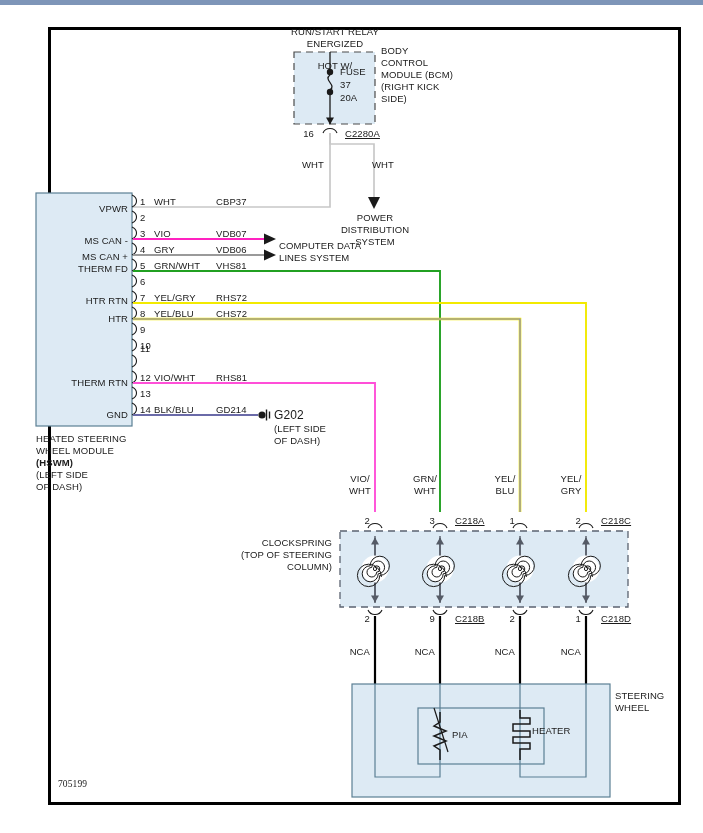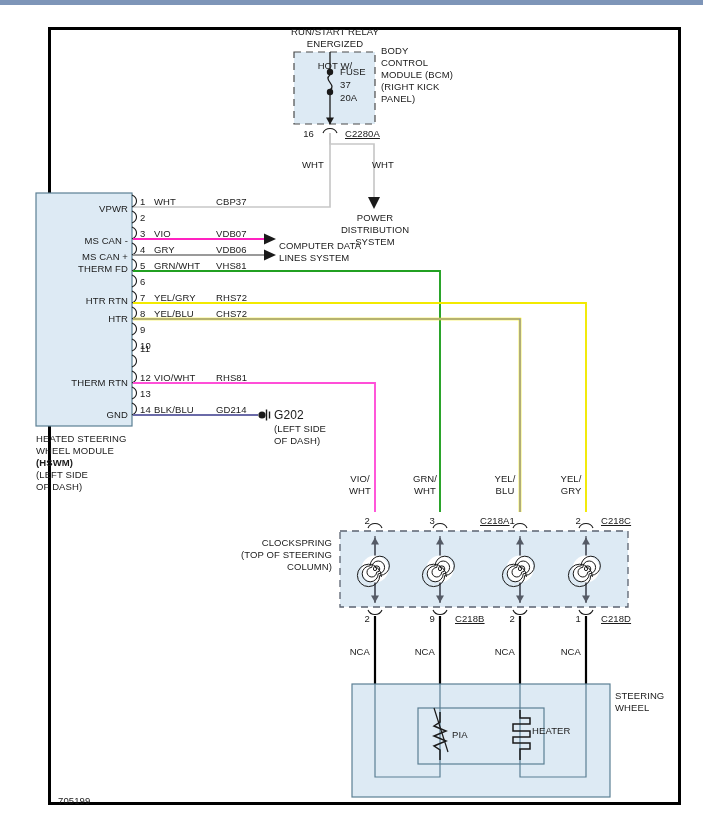--- a/index.html
+++ b/index.html
@@ -189,21 +189,21 @@
   <div class="lbl c" style="left:245px;top:38px;width:180px;">ENERGIZED</div>
 
   <div class="lbl" style="left:340px;top:66px;">FUSE</div>
   <div class="lbl" style="left:340px;top:79px;">37</div>
   <div class="lbl" style="left:340px;top:92px;">20A</div>
 
   <div class="lbl" style="left:381px;top:45px;">BODY</div>
   <div class="lbl" style="left:381px;top:57px;">CONTROL</div>
   <div class="lbl" style="left:381px;top:69px;">MODULE (BCM)</div>
   <div class="lbl" style="left:381px;top:81px;">(RIGHT KICK</div>
-  <div class="lbl" style="left:381px;top:93px;">PANEL)</div>
+  <div class="lbl" style="left:381px;top:93px;">SIDE)</div>
 
   <div class="lbl r" style="left:288px;top:128px;width:26px;">16</div>
   <div class="lbl ul" style="left:345px;top:128px;">C2280A</div>
 
   <div class="lbl" style="left:302px;top:159px;">WHT</div>
   <div class="lbl" style="left:372px;top:159px;">WHT</div>
 
   <div class="lbl c" style="left:339px;top:212px;width:72px;">POWER</div>
   <div class="lbl c" style="left:339px;top:224px;width:72px;">DISTRIBUTION</div>
   <div class="lbl c" style="left:339px;top:236px;width:72px;">SYSTEM</div>
@@ -270,21 +270,21 @@
   <div class="lbl c" style="left:490px;top:473px;width:30px;">YEL/</div>
   <div class="lbl c" style="left:490px;top:485px;width:30px;">BLU</div>
   <div class="lbl c" style="left:556px;top:473px;width:30px;">YEL/</div>
   <div class="lbl c" style="left:556px;top:485px;width:30px;">GRY</div>
 
   <div class="lbl r" style="left:345px;top:515px;width:25px;">2</div>
   <div class="lbl r" style="left:410px;top:515px;width:25px;">3</div>
   <div class="lbl r" style="left:490px;top:515px;width:25px;">1</div>
   <div class="lbl r" style="left:556px;top:515px;width:25px;">2</div>
 
-  <div class="lbl ul" style="left:455px;top:515px;margin-left:25px;">C218A</div>
+  <div class="lbl ul" style="left:455px;top:515px;">C218A</div>
   <div class="lbl ul" style="left:601px;top:515px;">C218C</div>
 
   <div class="lbl r" style="left:180px;top:537px;width:152px;">CLOCKSPRING</div>
   <div class="lbl r" style="left:180px;top:549px;width:152px;">(TOP OF STEERING</div>
   <div class="lbl r" style="left:180px;top:561px;width:152px;">COLUMN)</div>
 
   <div class="lbl r" style="left:345px;top:613px;width:25px;">2</div>
   <div class="lbl r" style="left:410px;top:613px;width:25px;">9</div>
   <div class="lbl r" style="left:490px;top:613px;width:25px;">2</div>
   <div class="lbl r" style="left:556px;top:613px;width:25px;">1</div>
@@ -296,15 +296,15 @@
   <div class="lbl r" style="left:405px;top:646px;width:30px;">NCA</div>
   <div class="lbl r" style="left:485px;top:646px;width:30px;">NCA</div>
   <div class="lbl r" style="left:551px;top:646px;width:30px;">NCA</div>
 
   <div class="lbl" style="left:452px;top:729px;">PIA</div>
   <div class="lbl" style="left:532px;top:725px;">HEATER</div>
 
   <div class="lbl" style="left:615px;top:690px;">STEERING</div>
   <div class="lbl" style="left:615px;top:702px;">WHEEL</div>
 
-  <div class="lbl" style="left:58px;top:795px;">705199</div>
+  <div class="lbl" style="left:58px;top:779px;font-family:Liberation Serif, serif;">705199</div>
 
 </div>
 
 </body></html>

